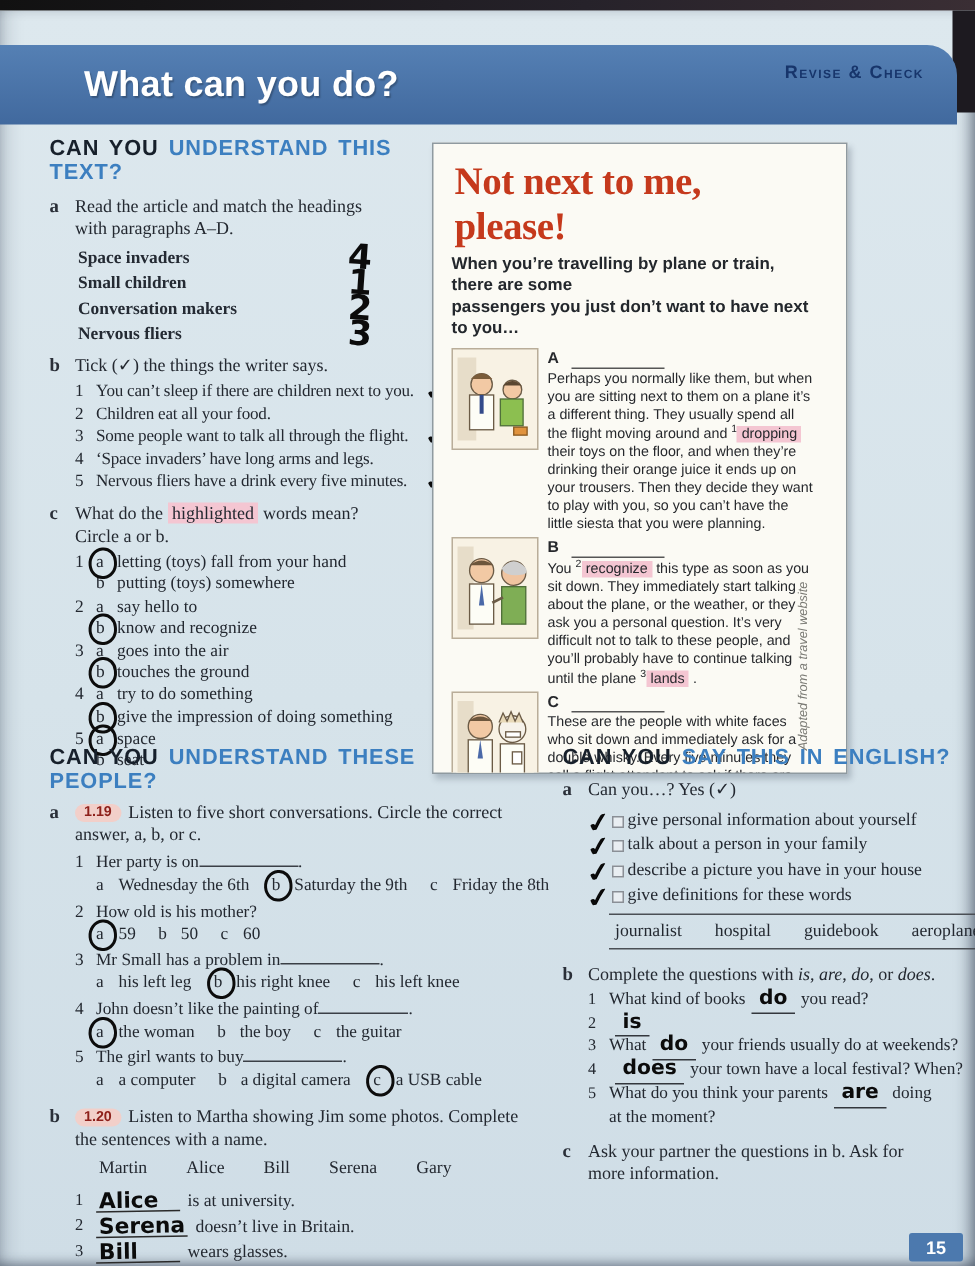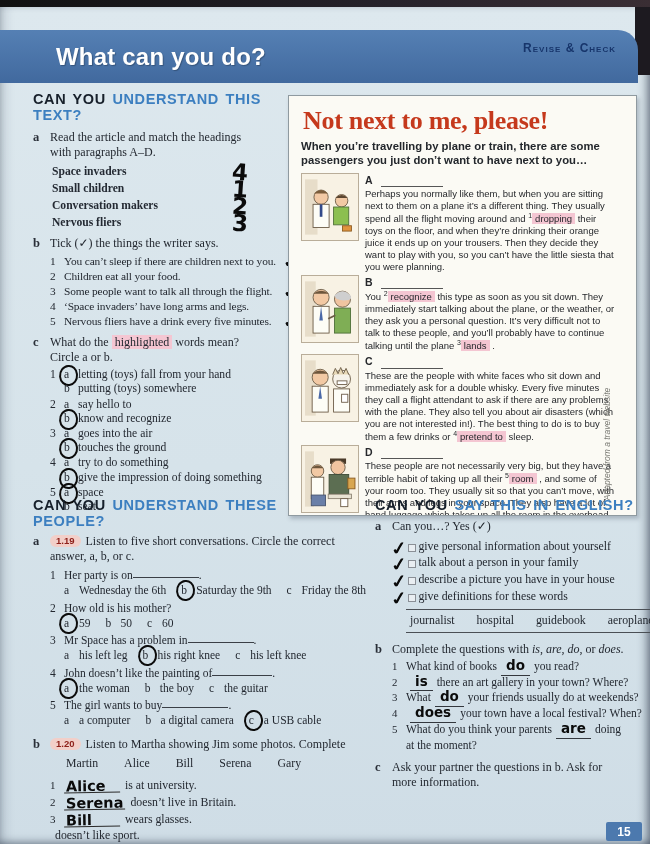--- a/index.html
+++ b/index.html
@@ -43,21 +43,21 @@
   .hl { background:#f4c6d2; padding:0 3px; }
   .c-items { margin-top:3px; }
   .c-item { display:flex; font-size:11.6px; line-height:14.2px; margin-bottom:1px; }
   .c-item .num { width:14px; flex:none; }
   .opt-line { display:flex; align-items:center; }
   .opt-key { display:inline-block; width:14px; flex:none; font-size:11.6px; }
   .circ { position:relative; }
   .circ::after { content:""; position:absolute; left:-5px; top:-3px; width:15px; height:17px; border:2.4px solid #0c0c0c; border-radius:55% 48% 52% 50%; transform:rotate(-5deg); }
 
   
-  .article { position:absolute; left:288px; top:88px; width:349px; height:421px; background:#fbfaf4; border:1px solid #8f9aa0; box-shadow:2px 3px 4px rgba(40,50,70,.25); padding:8px 20px 6px 12px; overflow:hidden; }
+  .article { position:absolute; left:288px; top:88px; width:277px; height:421px; background:#fbfaf4; border:1px solid #8f9aa0; box-shadow:2px 3px 4px rgba(40,50,70,.25); padding:8px 20px 6px 12px; overflow:hidden; }
   .art-title { font-family:"Liberation Serif",serif; font-weight:700; font-size:26px; color:#c5391c; letter-spacing:-.3px; margin:2px 0 3px 2px; }
   .art-intro { font-family:"Liberation Sans",sans-serif; font-weight:700; font-size:11.3px; line-height:1.28; color:#23272c; margin-bottom:5px; }
   .para-row { display:flex; margin-bottom:2px; }
   .cartoon { width:58px; height:68px; flex:none; margin-right:6px; border:1px solid #b9ad99; background:#f8f2e4; }
   .para-text { flex:1; font-family:"Liberation Sans",sans-serif; font-size:9.5px; line-height:1.26; color:#26282c; }
   .para-label { font-weight:700; font-size:10.5px; margin:1px 0 1px; display:flex; align-items:flex-end; gap:8px; }
   .plabel-line { display:inline-block; width:62px; border-bottom:1px solid #555; height:9px; }
   .para-text sup { font-size:7px; } .para-text sup:empty { display:none; }
   .para-text .hl:empty { display:none; }
   .credit { position:absolute; right:-27px; bottom:66px; transform:rotate(-90deg); transform-origin:center; font-style:italic; font-size:8.5px; color:#7a7a74; font-family:"Liberation Sans",sans-serif; }
@@ -405,21 +405,21 @@
               <span class="o">
                   <span class="k">c</span>
                   <span>60</span>
                 </span>
             </div>
           </div>
 
           <div class="q">
             <div class="q-stem">
                 <span class="num">3</span>
-                <span>Mr Space has a problem in</span>
+                <span>Mr Small has a problem in</span>
                 <span class="ublank" style="width:66px"></span>
                 <span>.</span>
               </div>
             <div class="opts">
               <span class="o">
                   <span class="k">a</span>
                   <span>his left leg</span>
                 </span>
               <span class="o">
                   <span class="k circ">b</span>
@@ -477,20 +477,21 @@
                 </span>
             </div>
           </div>
         </div>
       </div>
 
       <div class="ex" style="margin-top:6px">
         <div class="ex-label">b</div>
         <div class="ex-body">
           <div><span class="audio-badge">1.20</span><span>Listen to Martha showing Jim some photos. Complete</span></div>
+          <div>the sentences with a name.</div>
           <div class="names-row">
             <span>Martin</span>
             <span>Alice</span>
             <span>Bill</span>
             <span>Serena</span>
             <span>Gary</span>
           </div>
           <div class="sent">
               <span class="num">1</span>
               <span class="hand ans">Alice</span>
@@ -560,21 +561,20 @@
           <div class="fillq">
               <span class="num">1</span>
               <span>What kind of books</span>
               <span class="hand ans">do</span>
               <span>you read?</span>
             </div>
           <div class="fillq">
               <span class="num">2</span>
               <span></span>
               <span class="hand ans">is</span>
-              <span>there an art gallery in your town? Where?</span>
             </div>
           <div class="fillq">
               <span class="num">3</span>
               <span>What</span>
               <span class="hand ans">do</span>
               <span>your friends usually do at weekends?</span>
             </div>
           <div class="fillq">
               <span class="num">4</span>
               <span></span>

